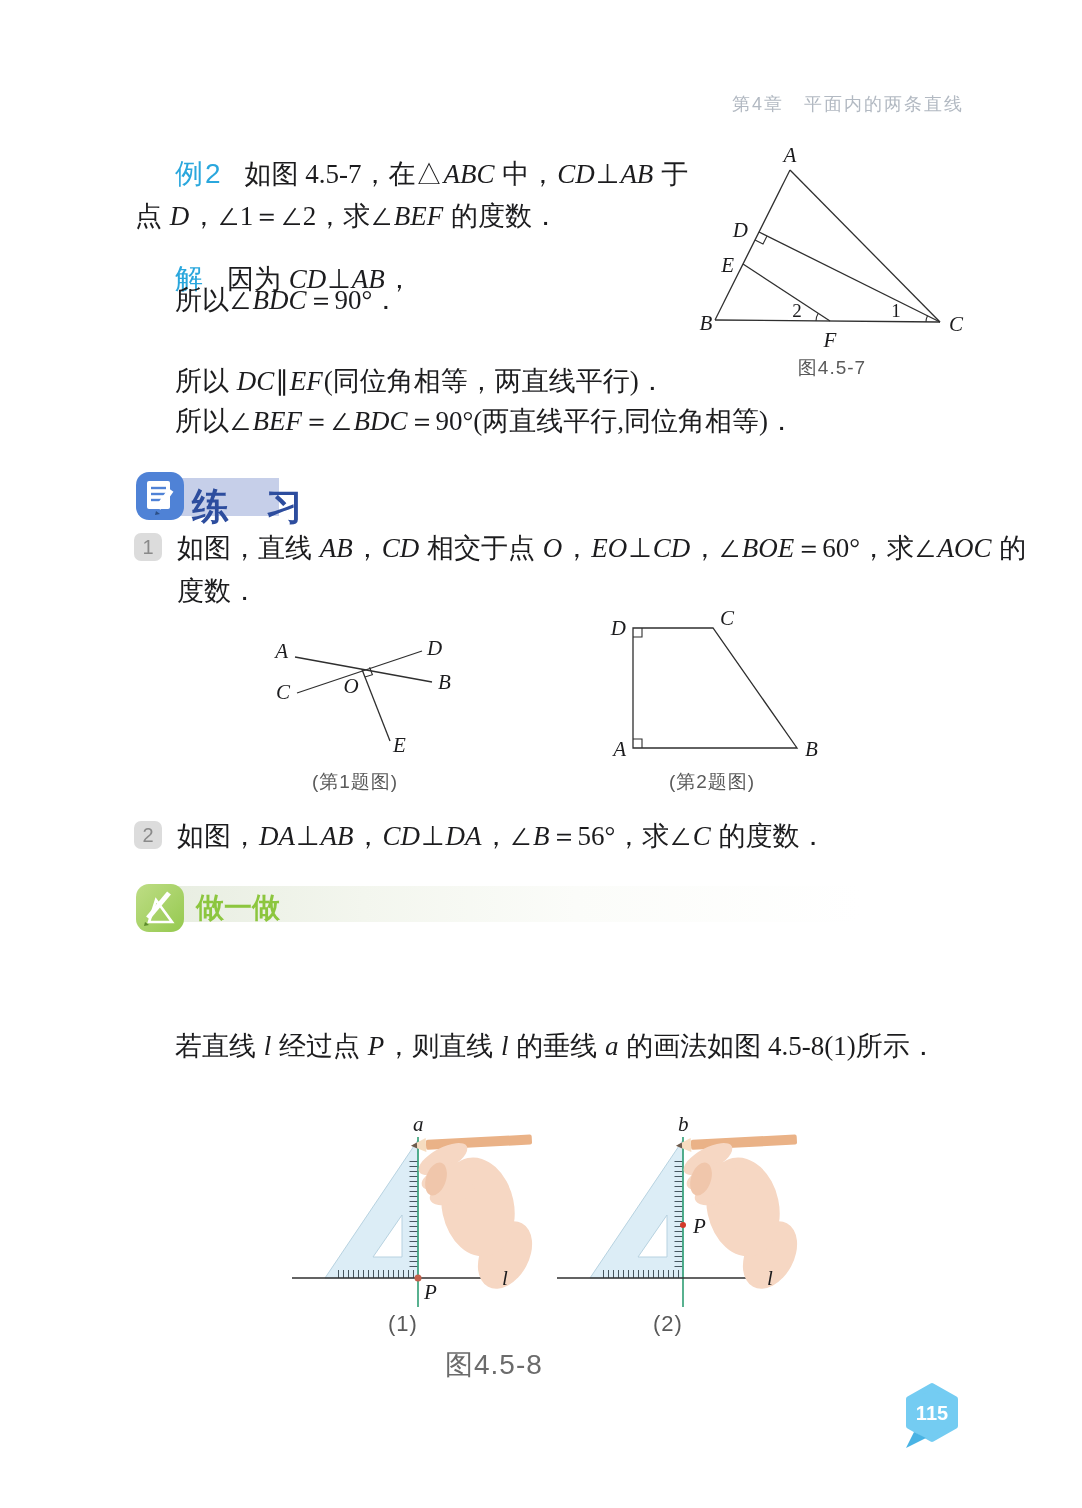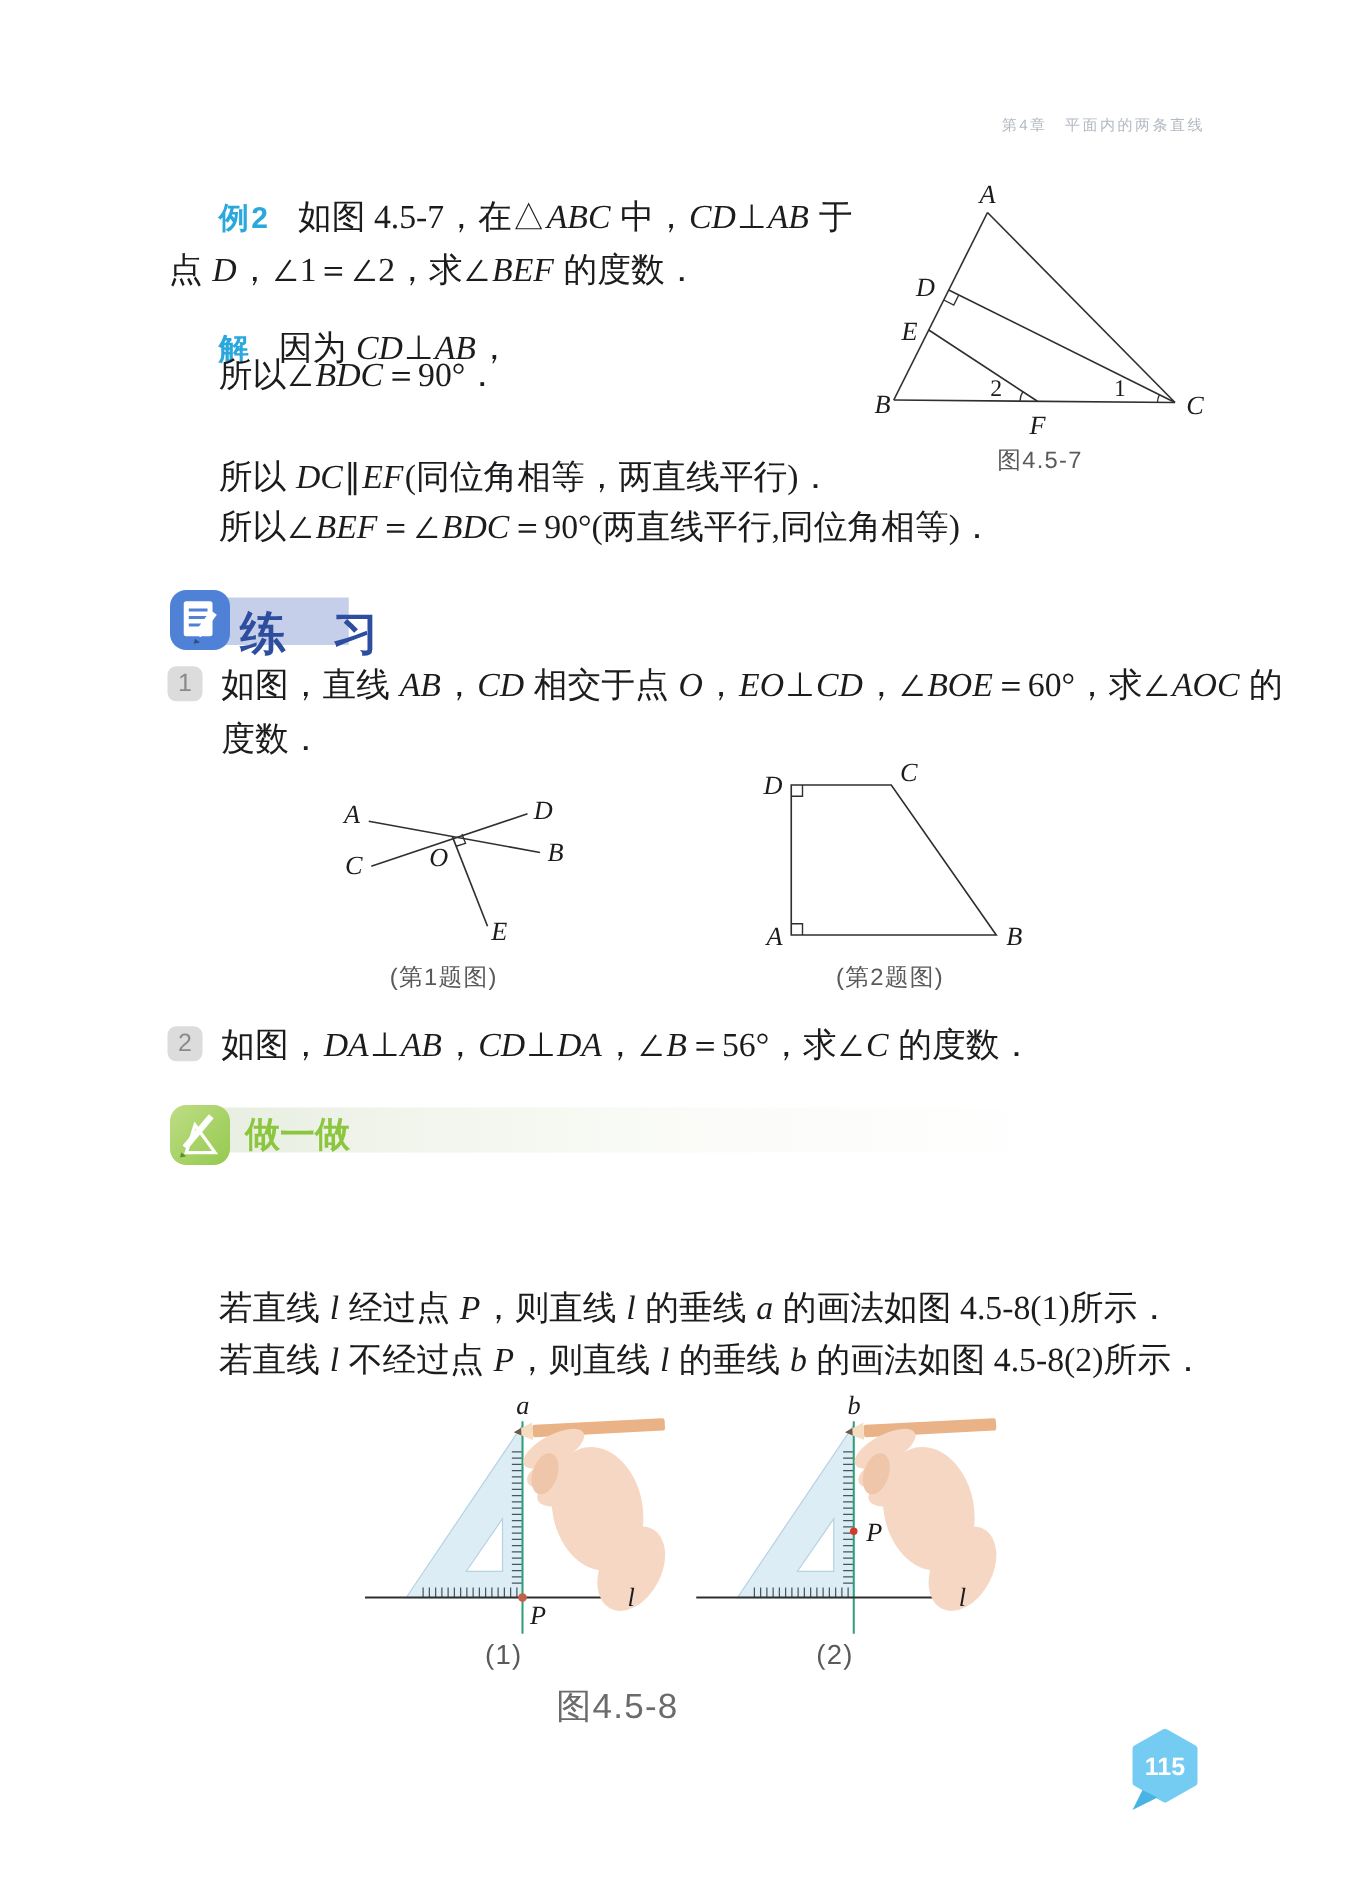--- a/index.html
+++ b/index.html
@@ -1,23 +1,23 @@
 <!DOCTYPE html>
 <html style="--accent-cyan: #2aa7dd; --practice-text: #2d4d9e; --practice-band: #c6cfe9; --practice-icon: #4f82d6; --green: #8cc63e; --green-icon: #a9d45c; --badge-bg: #dcdcdc; --badge-text: #8a8a8a; --page-badge: #74ccf2; --line-green: #2f9e74; --setsquare-fill: #dcedf6; --setsquare-edge: #b7d2e0; --skin: #f6d7c3; --pencil: #eab287; --dot-red: #c2604b; --header-gray: #b2b9c2; --caption-gray: #6b6b6b;"><head>
 <meta charset="utf-8">
 <style>
   html,body{margin:0;padding:0;background:#fff;}
   #page{position:relative;width:1082px;height:1508px;background:#ffffff;overflow:hidden;
         font-family:"Liberation Serif",serif;color:#1c1c1e;}
   .abs{position:absolute;white-space:nowrap;}
   .bodyline{font-size:27px;line-height:1.3;}
   .m{font-style:italic;font-family:"Liberation Serif",serif;padding:0 1px;}
-  .cyanlab{color:var(--accent-cyan);font-family:"Liberation Sans",sans-serif;font-weight:bold;
-           font-size:24px;letter-spacing:2px;margin-right:22px;}
-  .header{font-family:"Liberation Sans",sans-serif;font-size:12px;color:var(--header-gray);letter-spacing:2px;}
+  .cyanlab{color:var(--accent-cyan);font-family:"Liberation Sans",sans-serif;font-weight:normal;
+           font-size:28px;letter-spacing:2px;margin-right:22px;}
+  .header{font-family:"Liberation Sans",sans-serif;font-size:18px;color:var(--header-gray);letter-spacing:2px;}
   .numbadge{width:28px;height:28px;background:var(--badge-bg);border-radius:7px;color:var(--badge-text);
             font-family:"Liberation Sans",sans-serif;font-size:20px;display:flex;align-items:center;
             justify-content:center;}
   .prac-band{background:var(--practice-band);}
   .prac-title{font-family:"Liberation Sans",sans-serif;font-weight:bold;font-size:37px;
               color:var(--practice-text);}
   .doit-band{background:linear-gradient(90deg,#e7ede0,#f3f6ee 30%,#fbfcf9 60%,rgba(255,255,255,0));}
   .doit-title{font-family:Liberation Sans, sans-serif;font-weight:bold;font-size:28px;color:var(--green);}
   .figcapdiv{font-family:"Liberation Sans",sans-serif;font-size:28px;color:var(--caption-gray);
              text-align:left;letter-spacing:1px;}
@@ -128,21 +128,20 @@
       </linearGradient>
     </defs>
     <rect x="2" y="2" width="48" height="48" rx="13" fill="url(#gicon)"></rect>
     <path d="M22,18 L38,40 L15,40 Z" fill="none" stroke="#ffffff" stroke-width="2.6"></path>
     <line x1="14" y1="36" x2="35" y2="11" stroke="#ffffff" stroke-width="5"></line>
     <polygon points="11,40 10,44 15,43" fill="#5c8b2a"></polygon>
   </svg>
   <div class="abs doit-title" style="left:196px;top:889px;">做一做</div>
 
   <div class="abs bodyline" style="left:175px;top:1029px;"><span>若直线 </span><span class="m">l</span><span> 经过点 </span><span class="m">P</span><span>，则直线 </span><span class="m">l</span><span> 的垂线 </span><span class="m">a</span><span> 的画法如图 4.5-8(1)所示．</span></div>
-  <div class="abs bodyline" style="left:175px;top:1071px;"><span>若直线 </span><span class="m">l</span><span> 不经过点 </span><span class="m">P</span><span>，则直线 </span><span class="m">l</span><span> 的垂线 </span><span class="m">b</span><span> 的画法如图 4.5-8(2)所示．</span></div>
 
   <svg class="abs" style="left:280px;top:1115px;" width="260" height="230" viewBox="0 0 260 230">
     <g>
       <path class="ss" d="M138,25 L138,163 L45,163 Z"></path>
       <path class="sshole" d="M122,100 L122,142 L93,142 Z"></path>
       <line x1="58" y1="159" x2="136" y2="159" stroke="#46565f" stroke-width="8" stroke-dasharray="1 4"></line>
       <line x1="133.5" y1="46" x2="133.5" y2="155" stroke="#46565f" stroke-width="8" stroke-dasharray="1 4"></line>
     </g>
     <line class="gline" x1="138" y1="22" x2="138" y2="192"></line>
     <line x1="12" y1="163" x2="215" y2="163" stroke="#2f2f2f" stroke-width="1.5"></line>

